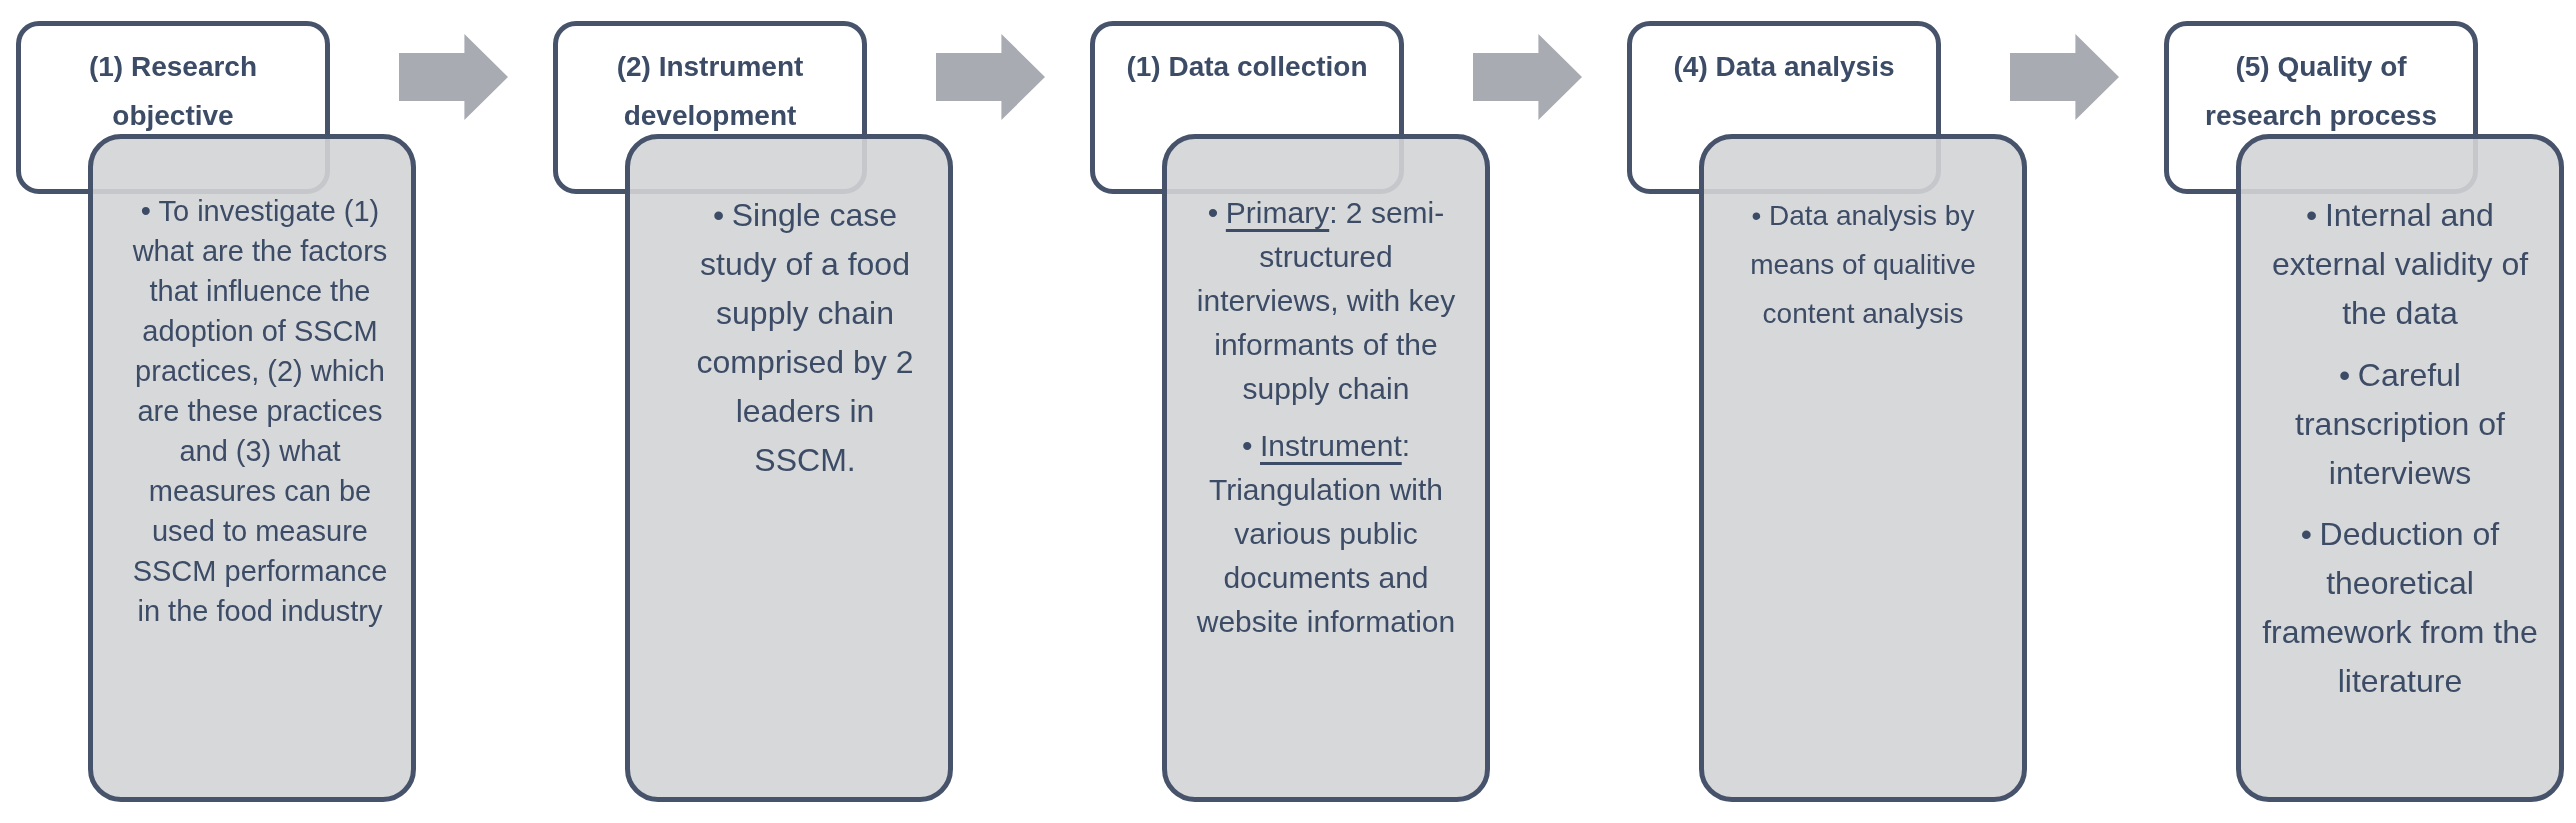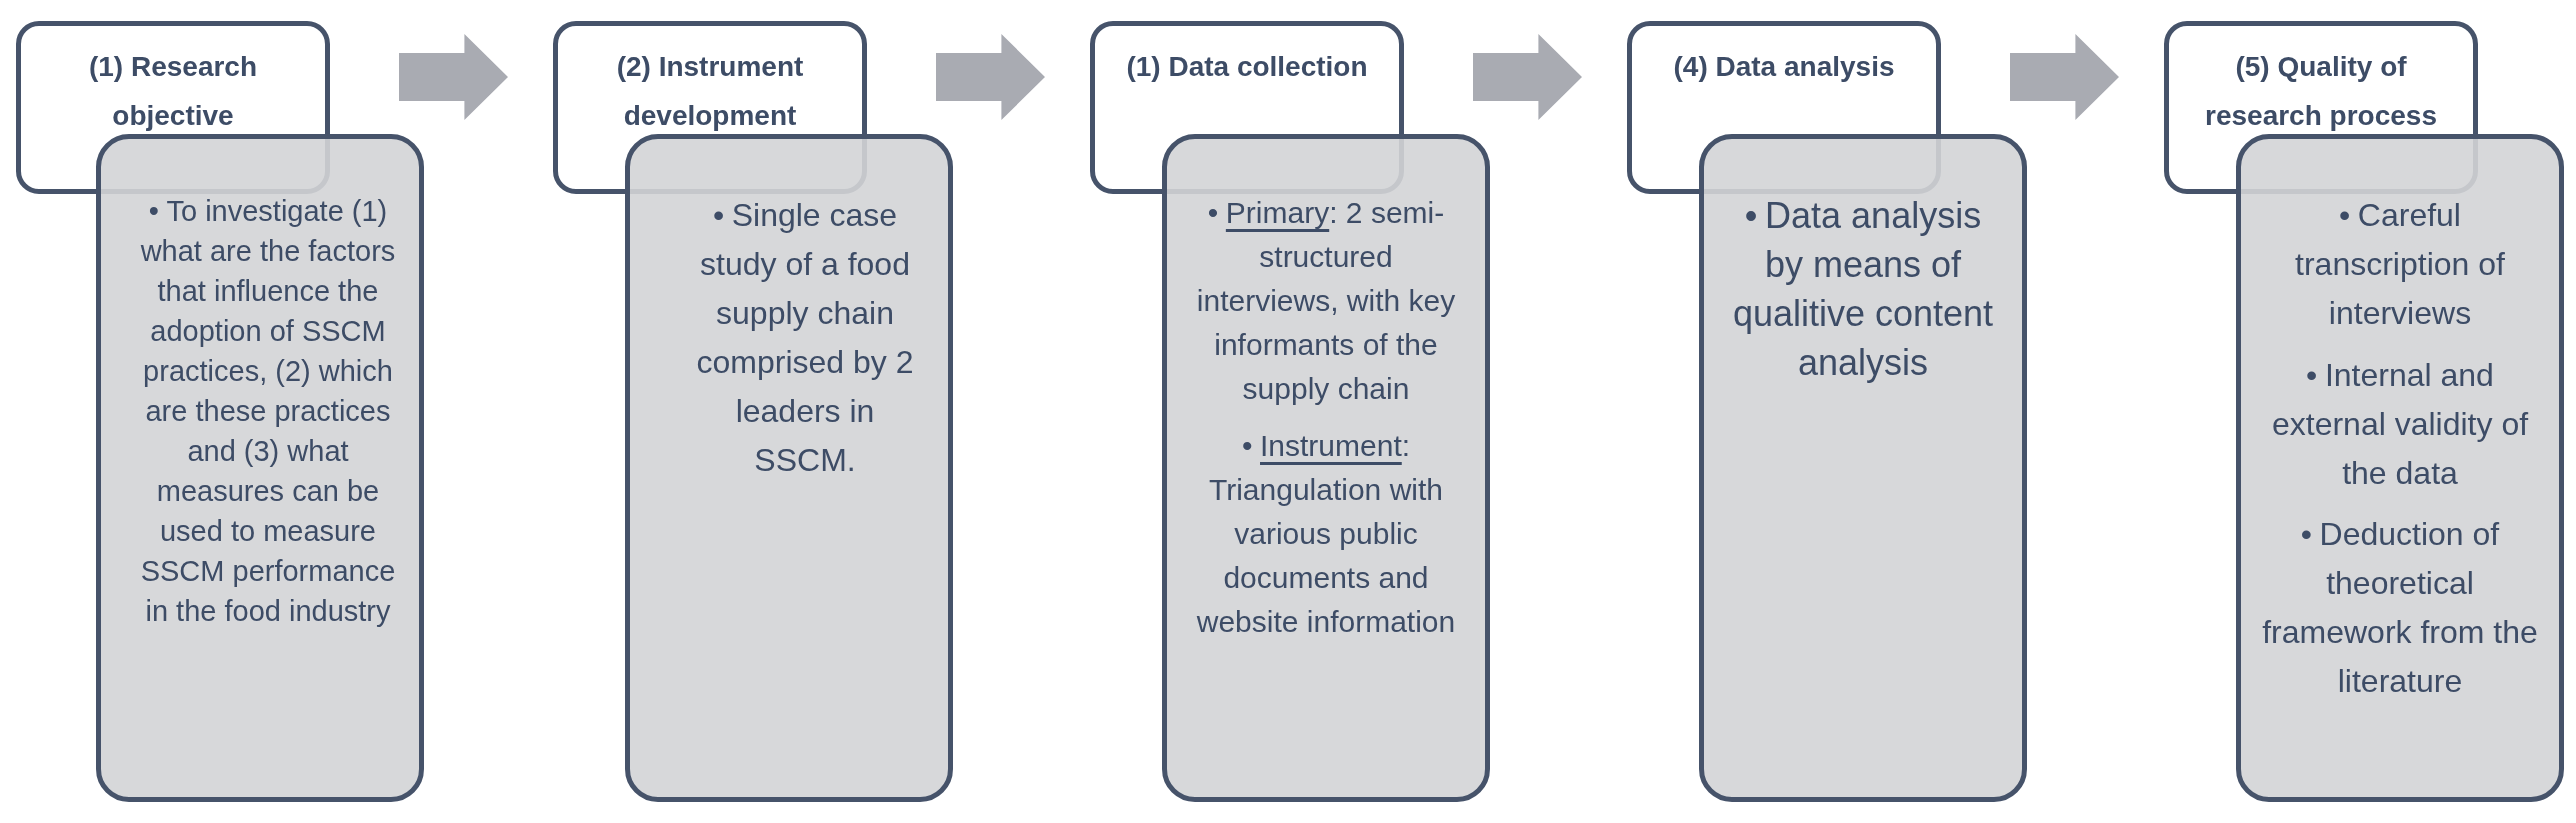--- a/index.html
+++ b/index.html
@@ -79,21 +79,21 @@
   }
 </style>
 </head>
 <body>
 
 <div id="stage" style="--outline: #46536A; --text: #3D4C66; --arrow: #A9ABB2; --bg: #FFFFFF;">
   <div>
     <div class="step-header-box" style="left: 16px;">
       <div class="step-header-label">(1) Research objective</div>
     </div>
-    <div class="step-content-box" style="left: 96px; padding-left: 16px;">
+    <div class="step-content-box" style="left: 88px; padding-left: 16px;">
       <div class="step-content-inner" style="font-size: 29px; line-height: 40px;">
           <div class="bullet-item"><span class="bullet-glyph">•</span><span class="bullet-lead"></span><span class="bullet-text">To investigate (1) what are the factors that influence the adoption of SSCM practices, (2) which are these practices and (3) what measures can be used to measure SSCM performance in the food industry</span></div>
         </div>
     </div>
   </div>
 
   <div class="flow-arrow-icon" style="left: 399px;"></div>
 
   <div>
     <div class="step-header-box" style="left: 553px;">
@@ -120,34 +120,34 @@
     </div>
   </div>
 
   <div class="flow-arrow-icon" style="left: 1473px;"></div>
 
   <div>
     <div class="step-header-box" style="left: 1627px;">
       <div class="step-header-label">(4) Data analysis</div>
     </div>
     <div class="step-content-box" style="left: 1699px;">
-      <div class="step-content-inner" style="font-size: 36px; line-height: 49px;">
+      <div class="step-content-inner" style="font-size: 28px; line-height: 49px;">
           <div class="bullet-item"><span class="bullet-glyph">•</span><span class="bullet-lead"></span><span class="bullet-text">Data analysis by means of qualitive content analysis</span></div>
         </div>
     </div>
   </div>
 
   <div class="flow-arrow-icon" style="left: 2010px;"></div>
 
   <div>
     <div class="step-header-box" style="left: 2164px;">
       <div class="step-header-label">(5) Quality of research process</div>
     </div>
     <div class="step-content-box" style="left: 2236px;">
       <div class="step-content-inner" style="font-size: 32px; line-height: 49px;">
+          <div class="bullet-item"><span class="bullet-glyph">•</span><span class="bullet-lead"></span><span class="bullet-text">Internal and external validity of the data</span></div>
           <div class="bullet-item"><span class="bullet-glyph">•</span><span class="bullet-lead"></span><span class="bullet-text">Careful transcription of interviews</span></div>
-          <div class="bullet-item"><span class="bullet-glyph">•</span><span class="bullet-lead"></span><span class="bullet-text">Internal and external validity of the data</span></div>
           <div class="bullet-item"><span class="bullet-glyph">•</span><span class="bullet-lead"></span><span class="bullet-text">Deduction of theoretical framework from the literature</span></div>
         </div>
     </div>
   </div>
 </div>
 
 
 </body></html>

